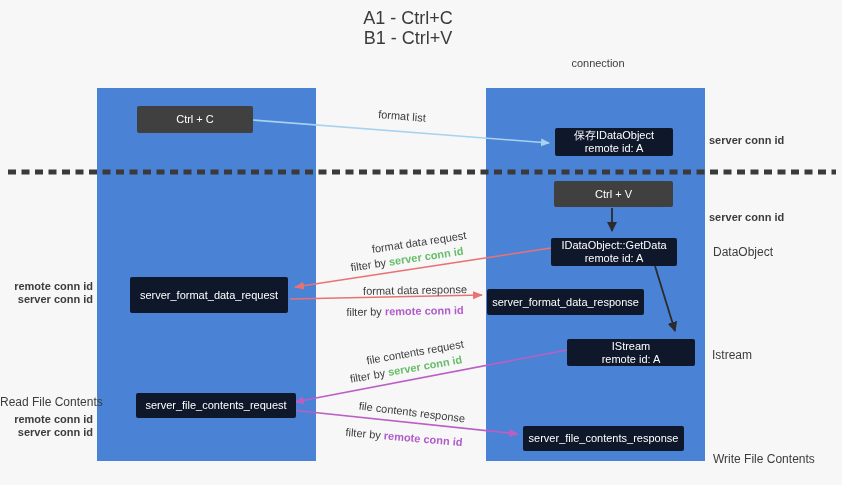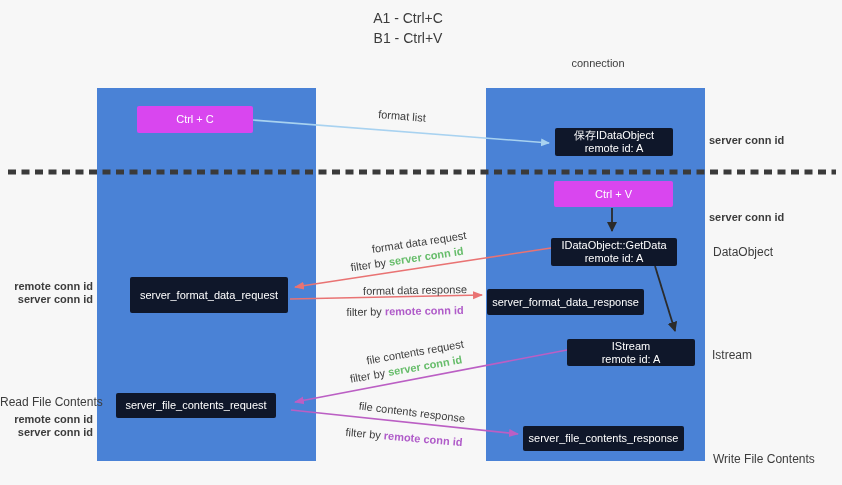--- a/index.html
+++ b/index.html
@@ -3,34 +3,34 @@
 <meta charset="utf-8">
 <style>
   html,body{margin:0;padding:0;}
   body{background:#e9e9e9;font-family:"Liberation Sans","DejaVu Sans",sans-serif;}
   .stage{
     position:relative;width:842px;height:485px;background:#f7f7f7;
     overflow:hidden;color:#3c3c3c;
   }
   .title{
     position:absolute;left:308px;top:8px;width:200px;text-align:center;
-    font-size:14px;line-height:20px;color:#3b3b3b;
+    font-size:18px;line-height:20px;color:#3b3b3b;
   }
   .col-header{
     position:absolute;width:160px;text-align:center;font-size:11px;line-height:14px;color:#3c3c3c;
   }
   .column{
     position:absolute;top:88px;width:219px;height:373px;background:#4a82d6;
   }
   .svg-overlay{position:absolute;left:0;top:0;width:842px;height:485px;pointer-events:none;}
   .node{
     position:absolute;display:flex;flex-direction:column;justify-content:center;align-items:center;
     color:#ffffff;font-size:11px;line-height:13px;text-align:center;border-radius:2px;
   }
-  .node.green{background:#d946ef;}
+  .node.green{background:#404040;}
   .node.orange{background:#0f172a;}
   .alabel{
     position:absolute;white-space:nowrap;font-size:11px;color:#3c3c3c;
     transform:translate(-50%,-50%) rotate(var(--rot,0deg));
   }
   .t-green{color:#67bd6b;font-weight:bold;}
   .t-purple{color:#b05cc9;font-weight:bold;}
   .side-label{position:absolute;white-space:nowrap;font-size:12px;color:#3c3c3c;}
   .side-label.small{font-size:11px;font-weight:bold;}
   .left-stack{position:absolute;left:0;width:93px;text-align:right;white-space:nowrap;}
@@ -109,21 +109,21 @@
 
   <div class="node orange" style="left:487px;top:289px;width:157px;height:26px;">
     <div>server_format_data_response</div>
   </div>
 
   <div class="node orange" style="left:567px;top:339px;width:128px;height:27px;">
     <div>IStream</div>
     <div>remote id: A</div>
   </div>
 
-  <div class="node orange" style="left:116px;top:393px;width:160px;height:25px;">
+  <div class="node orange" style="left:136px;top:393px;width:160px;height:25px;">
     <div>server_file_contents_request</div>
   </div>
 
   <div class="node orange" style="left:523px;top:426px;width:161px;height:25px;">
     <div>server_file_contents_response</div>
   </div>
 
   <div class="alabel" style="left:402px;top:116px;--rot:4.5deg;">format list</div>
 
   <div class="alabel" style="left:419px;top:242px;--rot:-8.5deg;">format data request</div>

